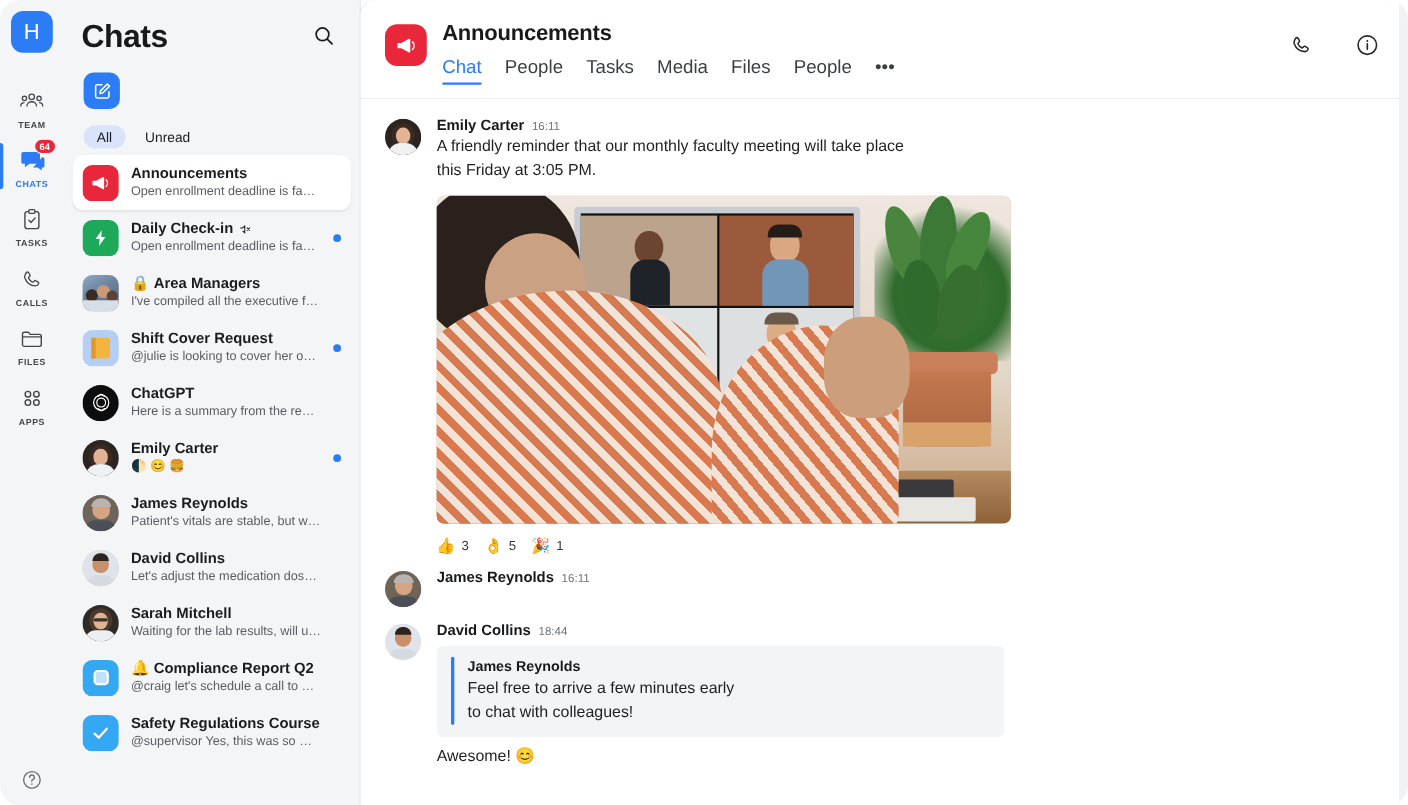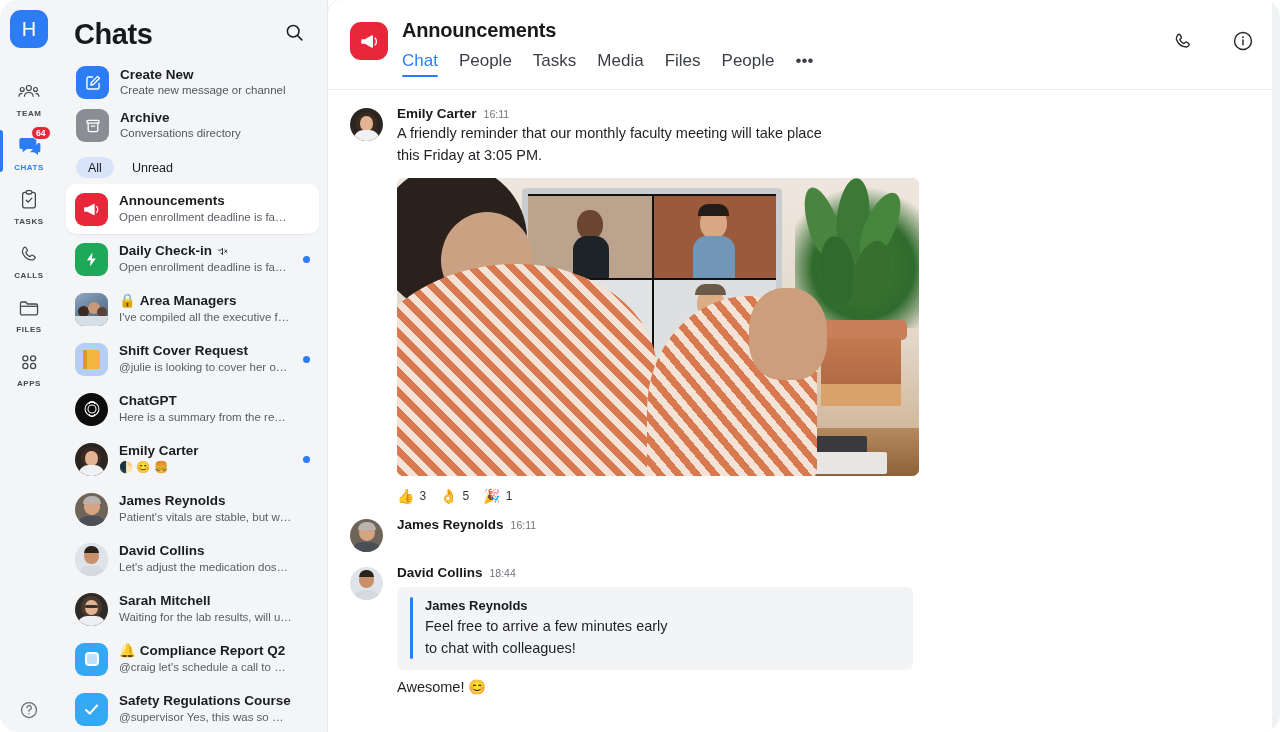--- a/index.html
+++ b/index.html
@@ -293,37 +293,20 @@
     </div>
 
     <div class="quick" id="quick-rows">
         <div class="quick-row">
           <div class="qtile blue">
             <svg width="18" height="18" viewBox="0 0 22 22" fill="none" stroke="#ffffff" stroke-width="1.7" stroke-linecap="round" stroke-linejoin="round">
               <path d="M10.5 3.6H5.4c-1 0-1.8.8-1.8 1.8v11.2c0 1 .8 1.8 1.8 1.8h11.2c1 0 1.8-.8 1.8-1.8v-5.1"></path>
               <path d="M16.6 2.9 19 5.3l-7.6 7.6-3 .6.6-3z"></path>
             </svg>
           </div>
-          <div>
-            <div class="q-t1">Create New</div>
-            <div class="q-t2">Create new message or channel</div>
-          </div>
-        </div>
-        <div class="quick-row">
-          <div class="qtile grey">
-            <svg width="18" height="18" viewBox="0 0 22 22" fill="none" stroke="#ffffff" stroke-width="1.6" stroke-linecap="round">
-              <rect x="3.6" y="4.2" width="14.8" height="3.4" rx="1.1"></rect>
-              <path d="M5.1 7.6v8.5c0 1 .8 1.8 1.8 1.8h8.2c1 0 1.8-.8 1.8-1.8V7.6"></path>
-              <path d="M9 11.2h4"></path>
-            </svg>
-          </div>
-          <div>
-            <div class="q-t1">Archive</div>
-            <div class="q-t2">Conversations directory</div>
-          </div>
         </div>
       </div>
 
     <div class="filters" id="filter-pills">
         <div class="pill active">All</div>
         <div class="pill">Unread</div>
       </div>
 
     <div class="chatlist" id="chat-rows">
         <div class="chat-row selected">

